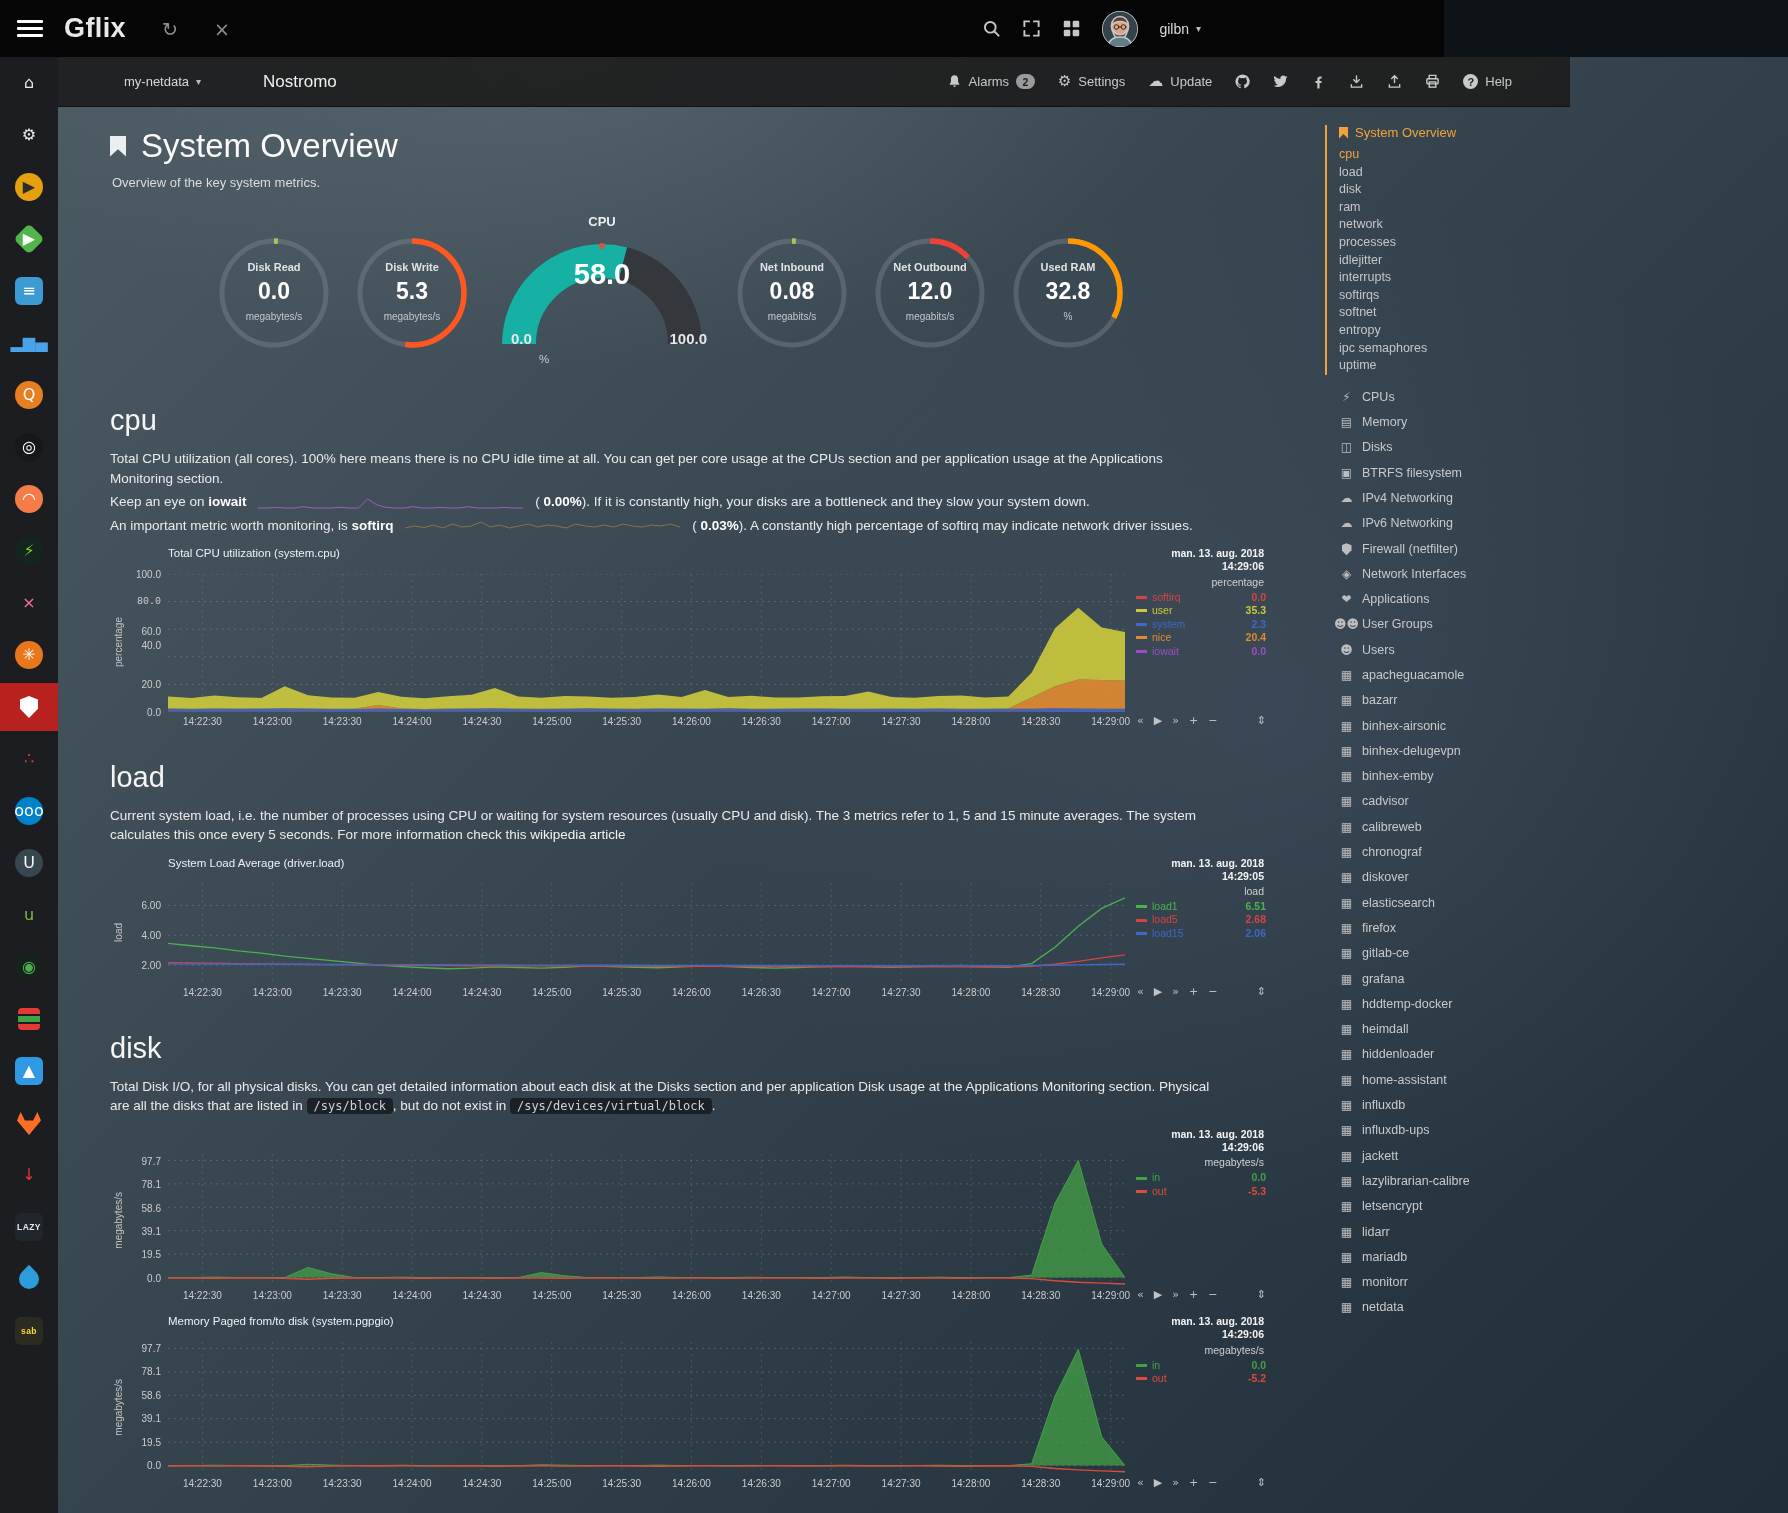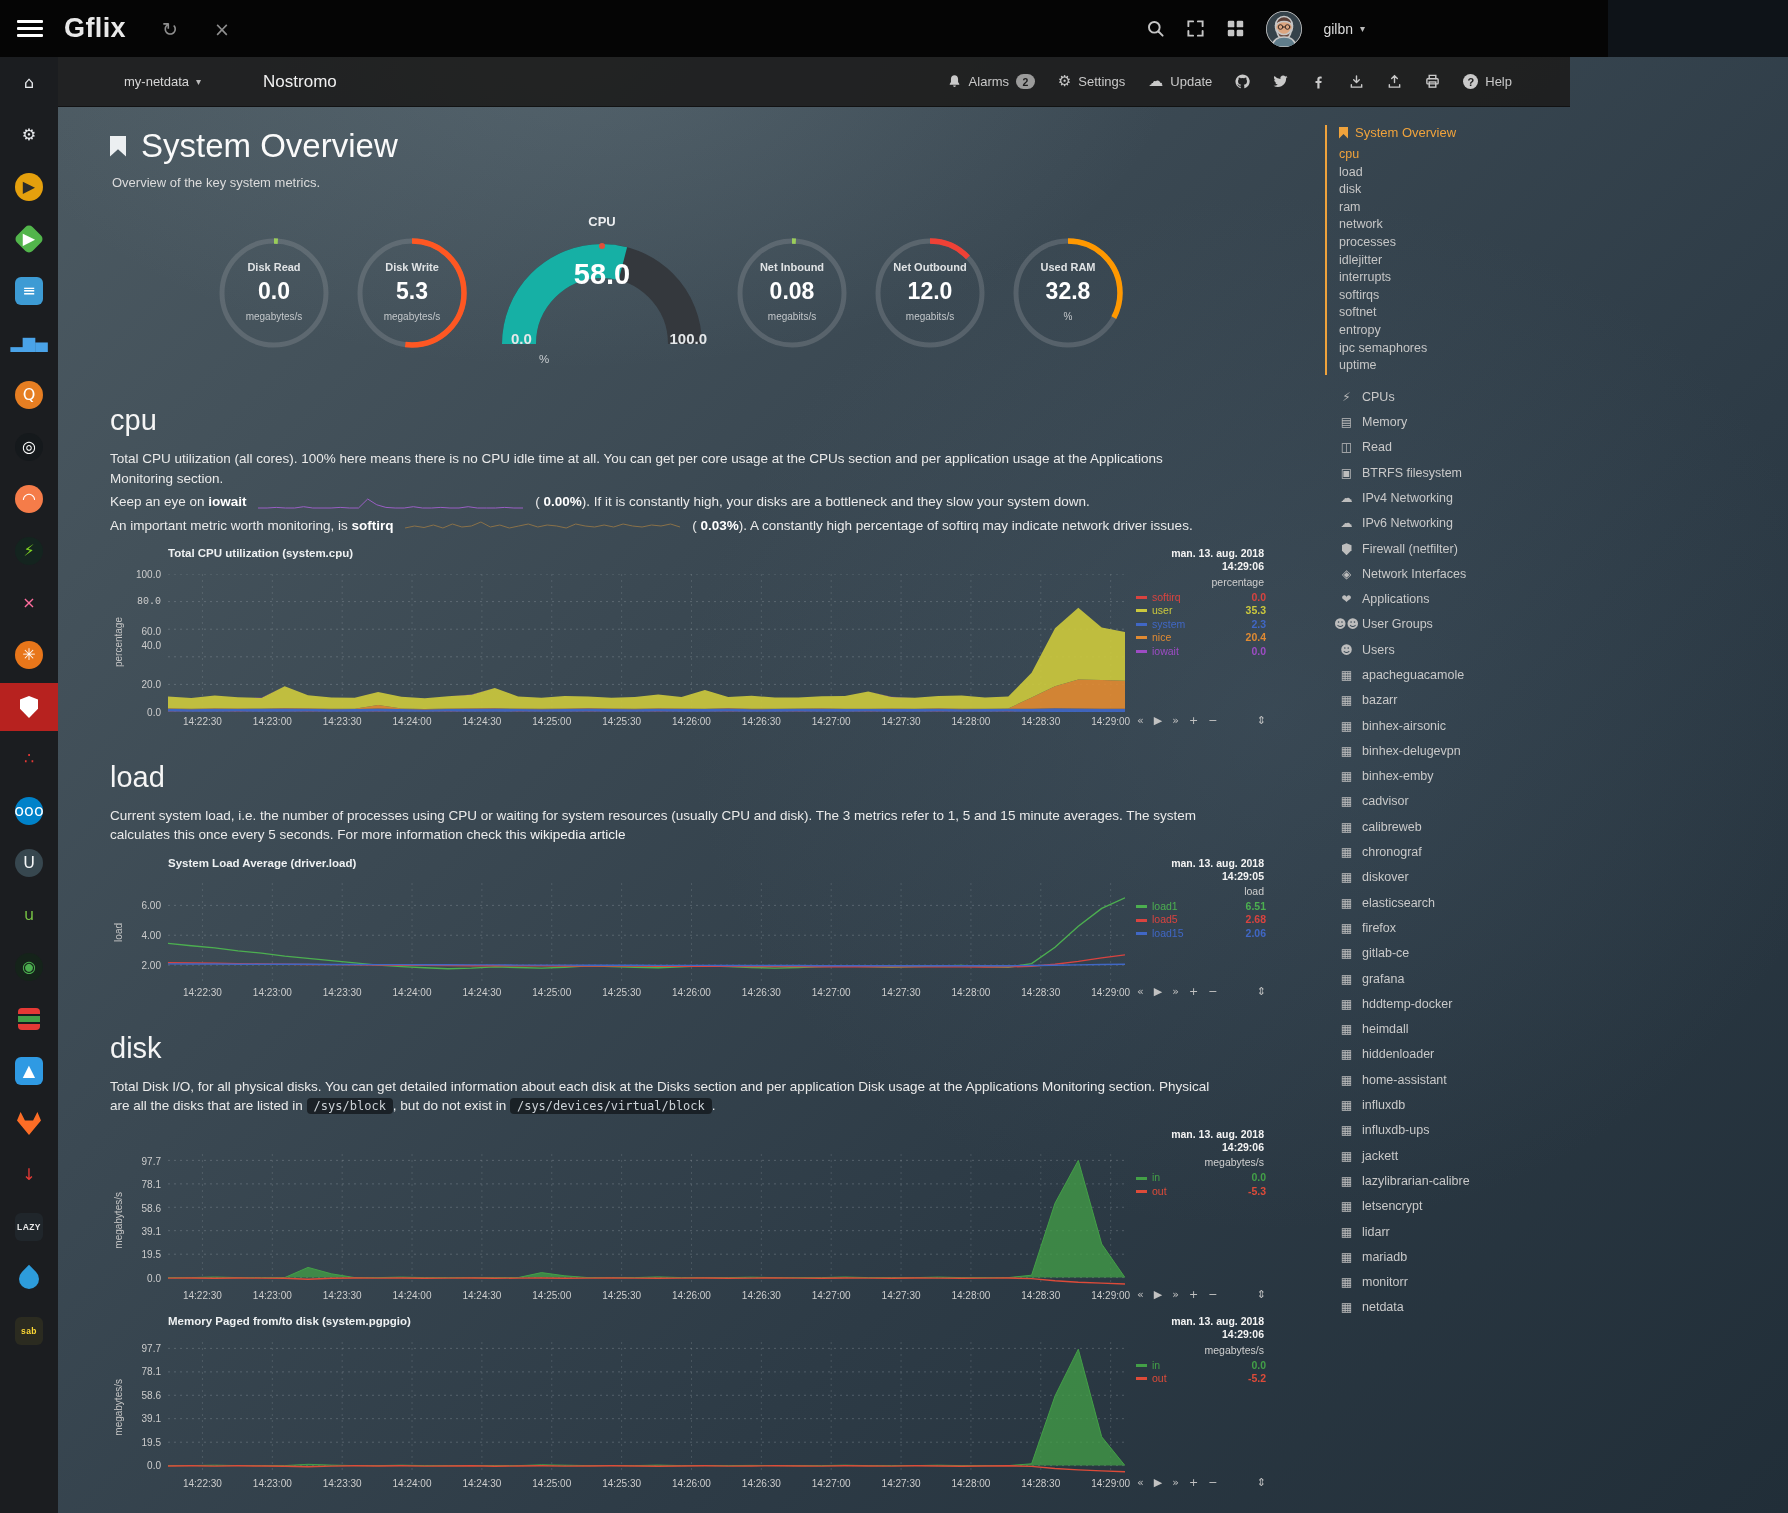--- a/index.html
+++ b/index.html
@@ -1,21 +1,21 @@
 <!DOCTYPE html>
 <html><head>
 <meta charset="utf-8">
 <style>
   *{margin:0;padding:0;box-sizing:border-box}
   html,body{width:1788px;height:1513px;overflow:hidden;background:#0e1318;
     font-family:"Liberation Sans","DejaVu Sans",sans-serif;}
   b{font-weight:700}
 
   
-  .topbar{position:absolute;top:0;left:0;width:1608px;height:57px;background:#050505;
+  .topbar{position:absolute;top:0;left:0;width:1444px;height:57px;background:#050505;
     display:flex;align-items:center;color:#e8e8e8;z-index:40}
   .hamburger{width:26px;height:17px;margin-left:17px;display:flex;flex-direction:column;justify-content:space-between;cursor:pointer}
   .hamburger span{height:3px;background:#fff;border-radius:1px}
   .brand{font-size:27px;font-weight:700;margin-left:21px;letter-spacing:.4px}
   .tb-ctl{color:#8f8f8f;font-size:19px;margin-left:36px;cursor:pointer;font-family:"DejaVu Sans",sans-serif}
   .tb-right{margin-left:auto;display:flex;align-items:center;gap:21px;margin-right:243px}
   .tb-right svg{width:19px;height:19px;stroke:#c6c6c6;fill:none;stroke-width:1.6;stroke-linecap:round}
   .avatar{width:36px;height:36px;border-radius:50%;overflow:hidden;flex:none}
   .tb-user{font-size:14px;color:#ddd;display:flex;align-items:center;gap:7px;cursor:pointer}
   .caret{font-size:10px;color:#bbb;font-family:"DejaVu Sans",sans-serif}
@@ -88,21 +88,21 @@
   p.desc{font-size:13.5px;line-height:1.45;max-width:1115px;color:#eaeaea;margin:4px 0}
   p.desc b{color:#fff}
   .spark{display:inline-block;vertical-align:middle;margin:0 8px;height:14px}
   .codechip{background:rgba(18,22,26,.75);border-radius:4px;padding:1px 7px;
     font-family:"DejaVu Sans Mono","Liberation Mono",monospace;font-size:12px;color:#cdd3d8}
   .linkish{color:#f3f3f3;cursor:pointer}
 
   
   .chart{width:1160px;margin:12px 0 4px;position:relative}
   .ch-grid{display:grid;grid-template-columns:16px 42px 957px 143px}
-  .ch-title{grid-column:3;grid-row:1;font-size:11.5px;font-weight:700;color:#eef1f2;padding-bottom:6px}
+  .ch-title{grid-column:3;grid-row:1;font-size:11.5px;font-weight:400;color:#eef1f2;padding-bottom:6px}
   .ch-date{grid-column:4;grid-row:1;text-align:right;font-size:10.5px;font-weight:700;color:#f3f3f3;line-height:1.25;padding-right:4px}
   .ch-ylab{grid-column:1;grid-row:2;display:flex;align-items:center;justify-content:center}
   .ch-ylab span{writing-mode:vertical-rl;transform:rotate(180deg);font-size:10px;color:#c5c5c5;white-space:nowrap}
   .ch-yticks{grid-column:2;grid-row:2;position:relative;font-size:10px;color:#cdcdcd}
   .ch-yticks span{position:absolute;right:7px;transform:translateY(-50%)}
   .ch-plot{grid-column:3;grid-row:2;position:relative}
   .ch-plot svg{display:block}
   .ch-leg{grid-column:4;grid-row:2;padding:2px 2px 0 11px;display:flex;flex-direction:column;font-size:10.5px}
   .ch-unit{text-align:right;color:#cfcfcf;margin-bottom:3px;padding-right:2px}
   .leg-row{display:flex;align-items:center;gap:5px;line-height:13.5px;cursor:pointer}
@@ -854,21 +854,21 @@
           <div class="menu-item">
             <span class="mi">⚡</span>
             <span>CPUs</span>
           </div>
           <div class="menu-item">
             <span class="mi">▤</span>
             <span>Memory</span>
           </div>
           <div class="menu-item">
             <span class="mi">◫</span>
-            <span>Read</span>
+            <span>Disks</span>
           </div>
           <div class="menu-item">
             <span class="mi">▣</span>
             <span>BTRFS filesystem</span>
           </div>
           <div class="menu-item">
             <span class="mi">☁</span>
             <span>IPv4 Networking</span>
           </div>
           <div class="menu-item">

